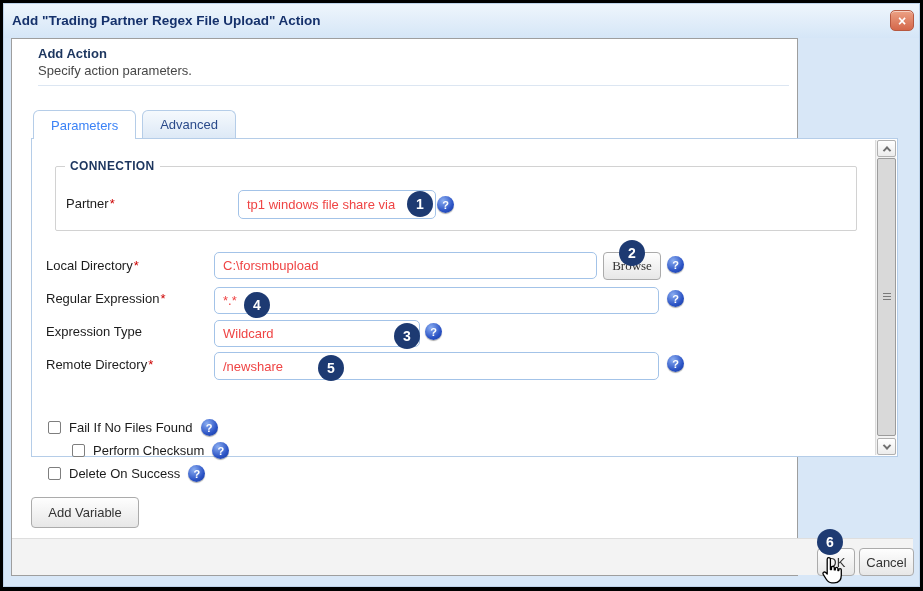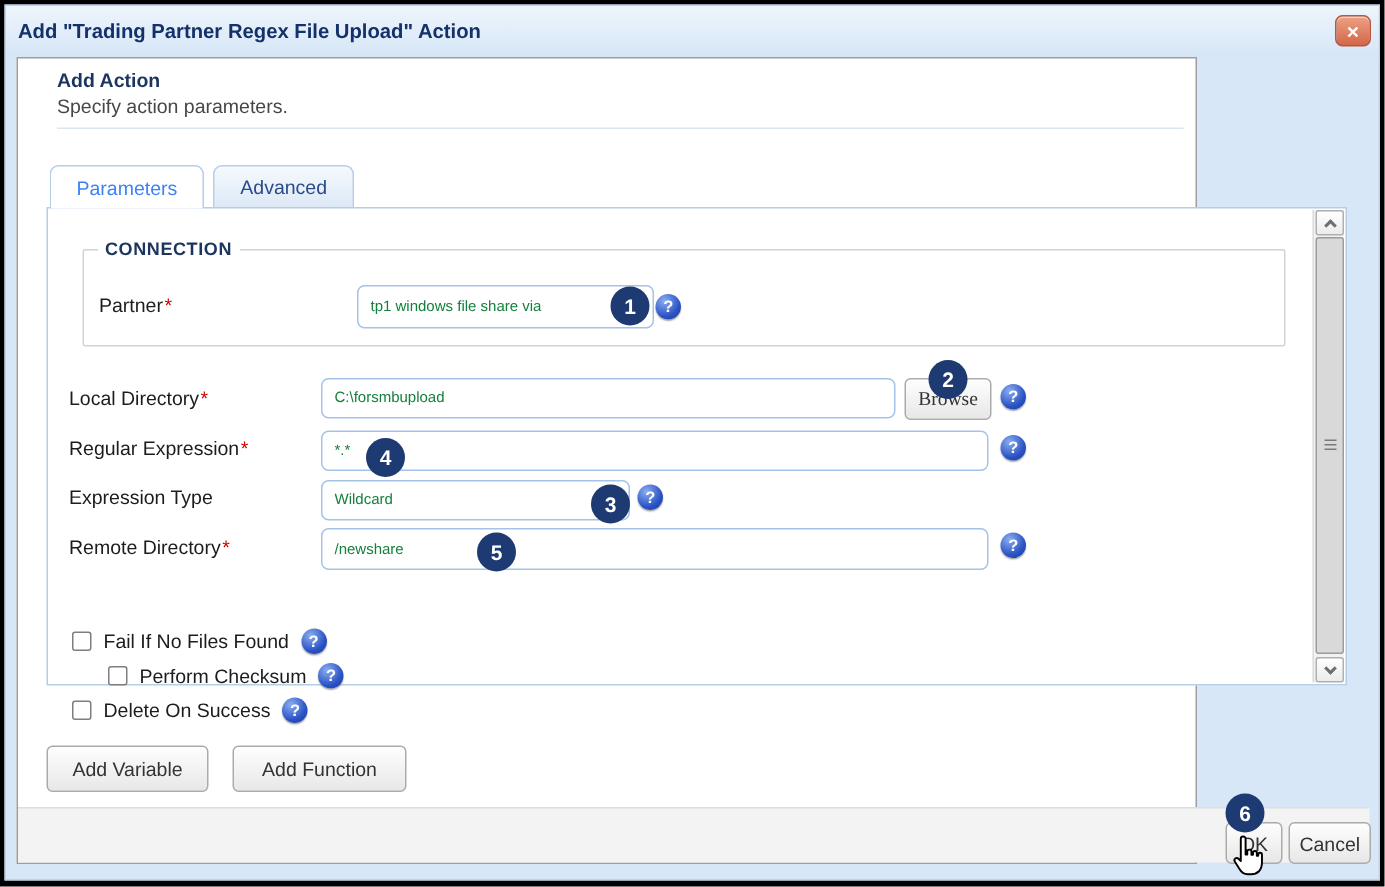--- a/index.html
+++ b/index.html
@@ -34,21 +34,21 @@
 
   fieldset.conn { position:absolute; left:23px; top:20px; width:802px; height:72px;
                   border:1px solid #d2d2d2; border-radius:2px; }
   fieldset.conn legend { margin-left:9px; padding:0 5px; font-size:12px; font-weight:bold;
                          color:#1c355e; letter-spacing:.4px; }
 
   .flabel { position:absolute; font-size:13px; color:#1c1c1c; white-space:nowrap; }
   .req { color:#cc0000; margin-left:1px; }
 
   .tinput { position:absolute; border:1px solid #a3c3e8; border-radius:5px; padding:0 8px;
-            font-family:"Liberation Sans","DejaVu Sans",sans-serif; font-size:10px; color:#15803d;
+            font-family:"Liberation Sans","DejaVu Sans",sans-serif; font-size:13px; color:#ef4444;
             background:#fff; outline:none; }
 
   .badge { position:absolute; width:26px; height:26px; border-radius:50%; background:#1d3a72;
            color:#fff; font-size:14px; font-weight:bold; display:flex; align-items:center;
            justify-content:center; z-index:5; }
 
   .help { width:17px; height:17px; border-radius:50%;
           background:radial-gradient(circle at 35% 28%, #8aadf1, #2a52c4 62%, #183a9a);
           color:#fff; font-size:11px; font-weight:bold; display:inline-flex; align-items:center;
           justify-content:center; box-shadow:0 1px 1px rgba(0,0,0,.35); cursor:pointer; flex:none; }
@@ -178,21 +178,20 @@
                 <i></i>
               </span>
           </div>
           <div class="sb-btn sb-down">
               <span class="chev down"></span>
             </div>
         </div>
       </div>
 
       <button class="btn abs" style="left:19px; top:458px; width:108px; height:31px;">Add Variable</button>
-      <button class="btn abs" style="left:143px; top:458px; width:116px; height:31px;">Add Function</button>
 
       <div class="footer"></div>
 
       <span class="badge" style="left:805px; top:490px; z-index:8;">6</span>
       <button class="btn abs" style="left:805px; top:509px; width:38px; height:28px; z-index:7;">OK</button>
       <button class="btn abs" style="left:847px; top:509px; width:55px; height:28px; z-index:7;">Cancel</button>
 
       <svg class="cursor-hand" viewBox="0 0 24 28">
         <path d="M7.2 2.2 a1.6 1.6 0 0 1 3.2 0 L10.4 12.6 L11.5 12.6 L11.5 10.8 a1.4 1.4 0 0 1 2.8 0 L14.3 12.9 L15.3 12.9 L15.3 11.6 a1.3 1.3 0 0 1 2.6 0 L17.9 13.5 L18.8 13.5 L18.8 12.8 a1.25 1.25 0 0 1 2.5 0 L21.3 18.2 c0 4.8-2.9 7.6-7.2 7.6 l-2.4 0 c-2.8 0-4.2-1.4-5.6-3.8 L3.2 17.4 c-1-1.7 1.1-3.2 2.5-1.9 L7.2 17 Z" fill="#ffffff" stroke="#000000" stroke-width="1.3" stroke-linejoin="round"></path>
       </svg>

